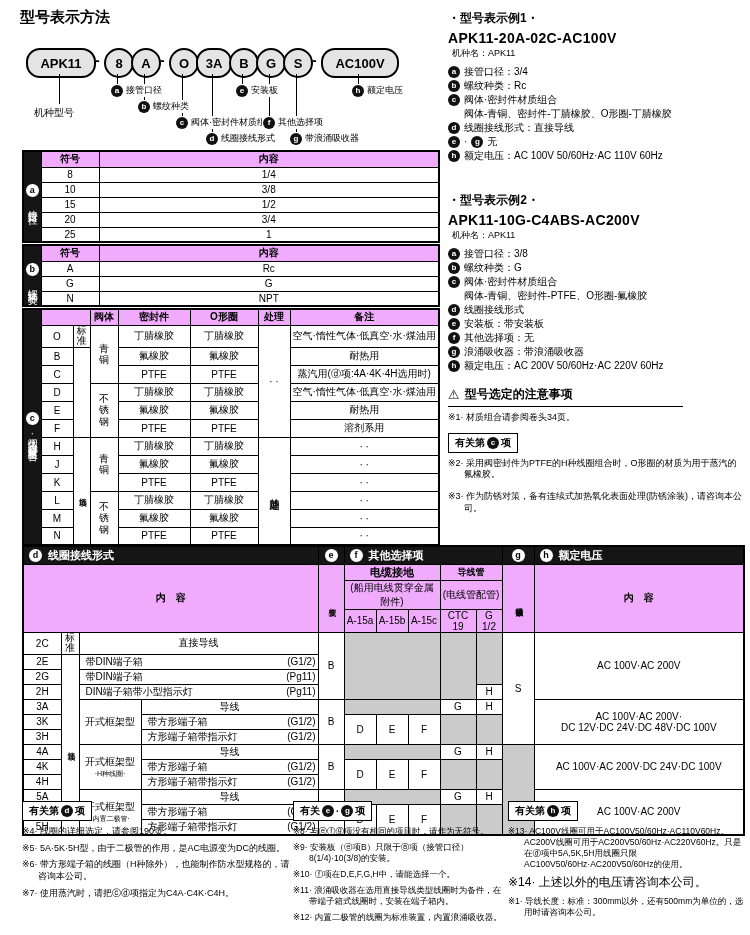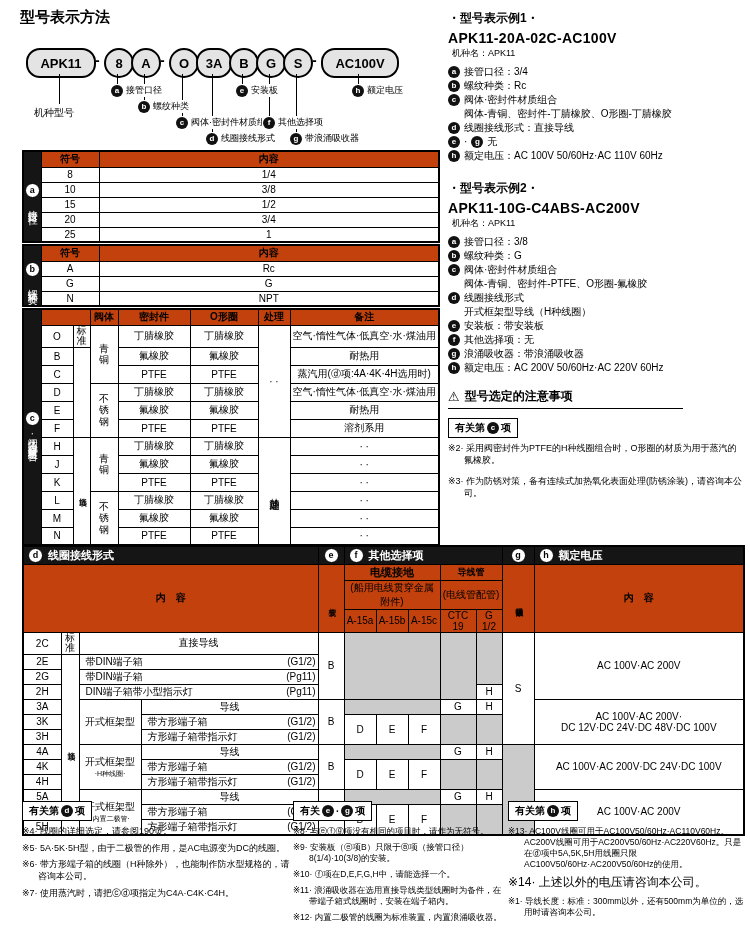--- a/index.html
+++ b/index.html
@@ -15,21 +15,21 @@
   .dpill{position:absolute;border:2px solid #000;border-radius:14px;background:#e4e4e4;
       display:flex;align-items:center;justify-content:center;font-weight:bold;font-size:13px;height:26px;}
   .dash{position:absolute;font-weight:bold;font-size:14px;}
   .vline{position:absolute;width:1px;background:#000;}
   .callout{position:absolute;display:flex;align-items:center;gap:3px;font-size:9px;white-space:nowrap;background:#fff;padding:0 1px;}
   .mlabel{position:absolute;font-size:10px;background:#fff;}
   
   table{border-collapse:collapse;table-layout:fixed;}
   .tbl{border:2px solid #000;}
   .tbl td,.tbl th{border:1px solid #000;font-size:10px;padding:0 2px;text-align:center;vertical-align:middle;overflow:hidden;}
-  .hd{background:#c2410c;font-weight:bold;margin-top:12px;}
+  .hd{background:#f0abfc;font-weight:bold;margin-top:12px;}
   .sub{font-weight:normal;font-size:8px;padding:0 1px;}
   .lft{text-align:left;padding-left:6px;}
   .bar{background:#151515;color:#fff;vertical-align:top;padding:3px 0 0 0;}
   .barin{display:flex;flex-direction:column;align-items:center;gap:4px;}
   .vtext{writing-mode:vertical-rl;letter-spacing:2px;font-size:10px;color:#fff;}
   .na{background:#cbcbcb;}
   .blackrow th{background:#151515;color:#fff;font-weight:bold;font-size:11px;padding:0 4px;}
   .bf{display:flex;align-items:center;gap:5px;}
   .bfc{display:flex;align-items:center;justify-content:center;}
   .vsm{writing-mode:vertical-rl;font-size:8px;font-weight:normal;letter-spacing:0;}
@@ -559,44 +559,41 @@
       <span class="cl">e</span>
       <span>·</span>
       <span class="cl">g</span>
       <span>无</span>
     </div>
   <div class="exline">
       <span class="cl">h</span>
       <span>额定电压：AC 100V 50/60Hz·AC 110V 60Hz</span>
     </div>
 
-  <div class="exh" style="margin-top:18px;">・型号表示例2・</div>
+  <div class="exh" style="margin-top:30px;font-family:Liberation Mono, monospace;">・型号表示例2・</div>
   <div class="exmodel">APK11-10G-C4ABS-AC200V</div>
   <div class="exname">机种名：APK11</div>
   <div class="exline">
       <span class="cl">a</span>
       <span>接管口径：3/8</span>
     </div>
   <div class="exline">
       <span class="cl">b</span>
       <span>螺纹种类：G</span>
     </div>
   <div class="exline">
       <span class="cl">c</span>
       <span>阀体·密封件材质组合</span>
     </div>
   <div class="exline indent">
       <span>阀体-青铜、密封件-PTFE、O形圈-氟橡胶</span>
     </div>
   <div class="exline">
       <span class="cl">d</span>
       <span>线圈接线形式</span>
-    </div>
-  <div class="exline indent">
-      <span>开式框架型导线（H种线圈）</span>
     </div>
   <div class="exline">
       <span class="cl">e</span>
       <span>安装板：带安装板</span>
     </div>
   <div class="exline">
       <span class="cl">f</span>
       <span>其他选择项：无</span>
     </div>
   <div class="exline">
@@ -605,20 +602,21 @@
     </div>
   <div class="exline">
       <span class="cl">h</span>
       <span>额定电压：AC 200V 50/60Hz·AC 220V 60Hz</span>
     </div>
 
   <div class="warnh">
       <span class="wicon">⚠</span>
       <span>型号选定的注意事项</span>
     </div>
+  <div class="note">※1· 材质组合请参阅卷头34页。</div>
   <div style="margin-top:8px;">
     <span class="kbox">
         <span>有关第</span>
         <span class="cl">c</span>
         <span>项</span>
       </span>
   </div>
   <div class="note">※2· 采用阀密封件为PTFE的H种线圈组合时，O形圈的材质为用于蒸汽的氟橡胶。</div>
   <div class="note" style="margin-top:10px;">※3· 作为防锈对策，备有连续式加热氧化表面处理(防锈涂装)，请咨询本公司。</div>
 </div>

